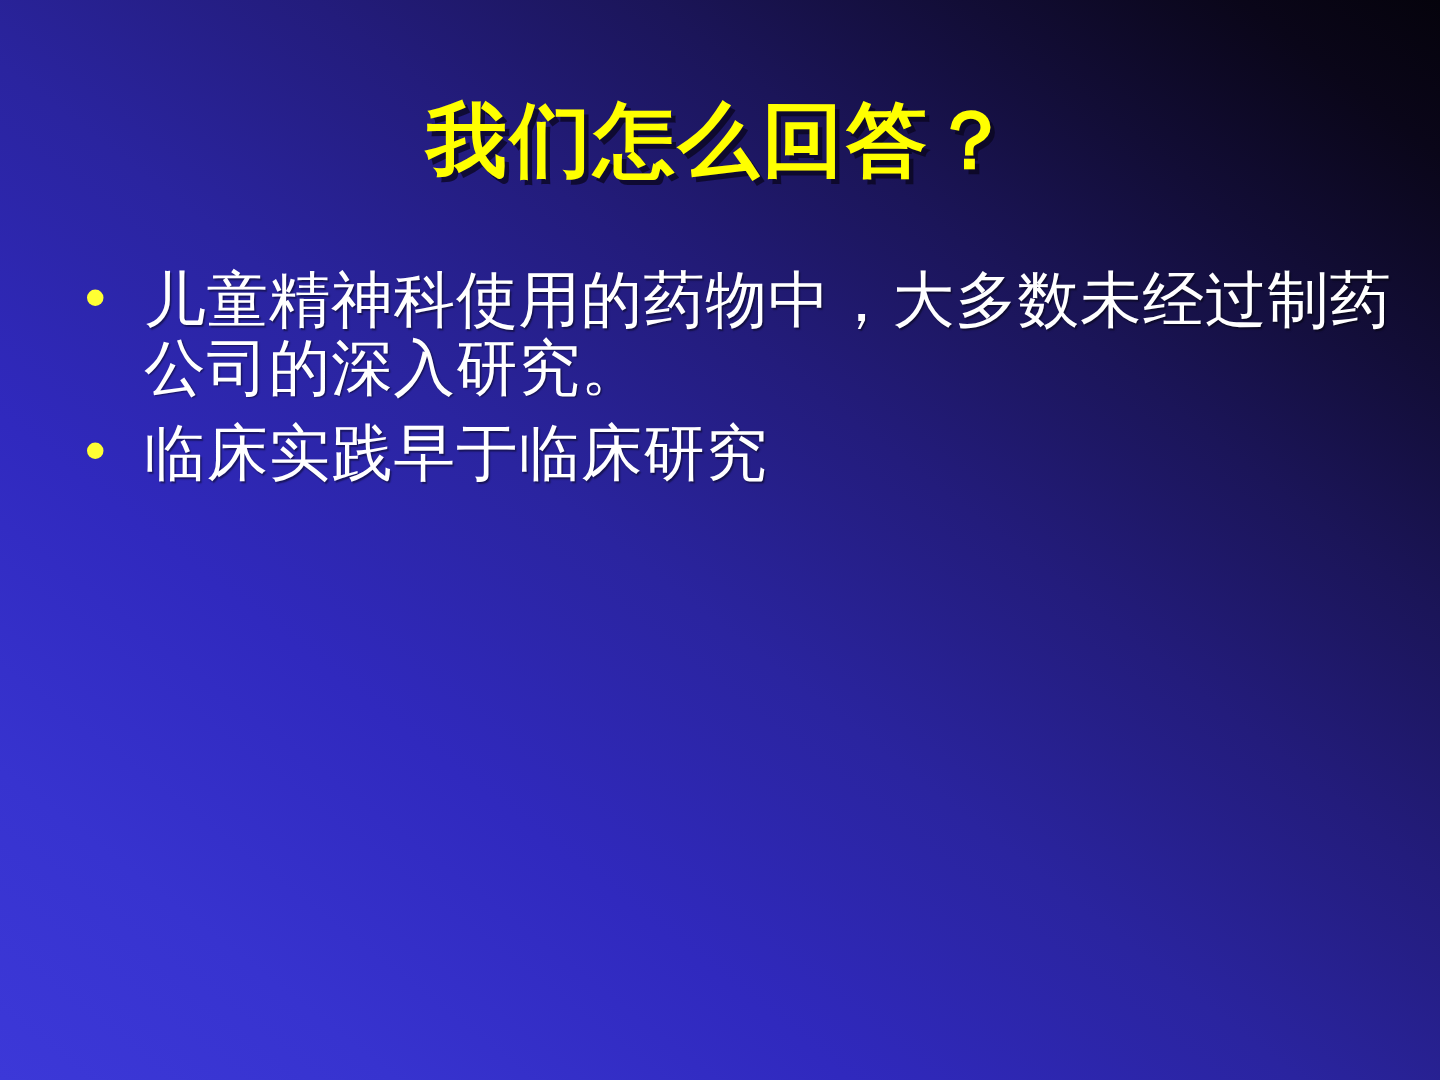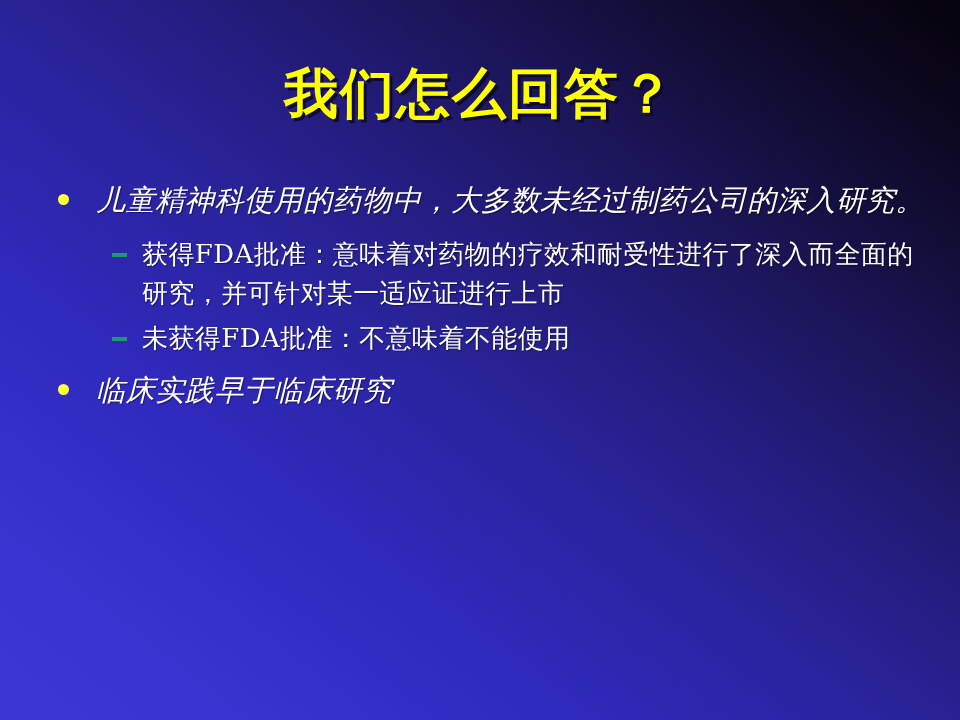--- a/index.html
+++ b/index.html
@@ -63,24 +63,23 @@
 
   .bullet-row {
     display: flex;
     align-items: flex-start;
     color: #ffffff;
     font-family: "DejaVu Serif", "Liberation Serif", serif;
   }
 
   
   .lvl1 {
-    font-size: 29px;
+    font-size: 41px;
     line-height: 45px;
     margin-bottom: 12px;
-    font-style: italic;
   }
   .lvl1 .marker {
     flex: 0 0 52px;
     color: #ffff33;
     font-size: 26px;
     line-height: 45px;
     text-align: left;
     padding-left: 14px;
     box-sizing: border-box;
   }
@@ -136,36 +135,20 @@
   </div>
 
   <div id="body-list">
 
     <div class="bullet-row lvl1">
       <span class="marker"><span class="dot"></span></span>
       <span class="btext">儿童精神科使用的药物中，大多数未经过制药公司的深入研究。</span>
     </div>
 
 
-    <div class="sub-group">
-
-      <div class="bullet-row lvl2">
-        <span class="marker">
-            <span class="dash"></span>
-          </span>
-        <span class="btext">获得FDA批准：意味着对药物的疗效和耐受性进行了深入而全面的研究，并可针对某一适应证进行上市</span>
-      </div>
-
-      <div class="bullet-row lvl2">
-        <span class="marker">
-            <span class="dash"></span>
-          </span>
-        <span class="btext">未获得FDA批准：不意味着不能使用</span>
-      </div>
-    </div>
 
 
     <div class="bullet-row lvl1">
       <span class="marker"><span class="dot"></span></span>
       <span class="btext">临床实践早于临床研究</span>
     </div>
 
   </div>
 </div>
 

